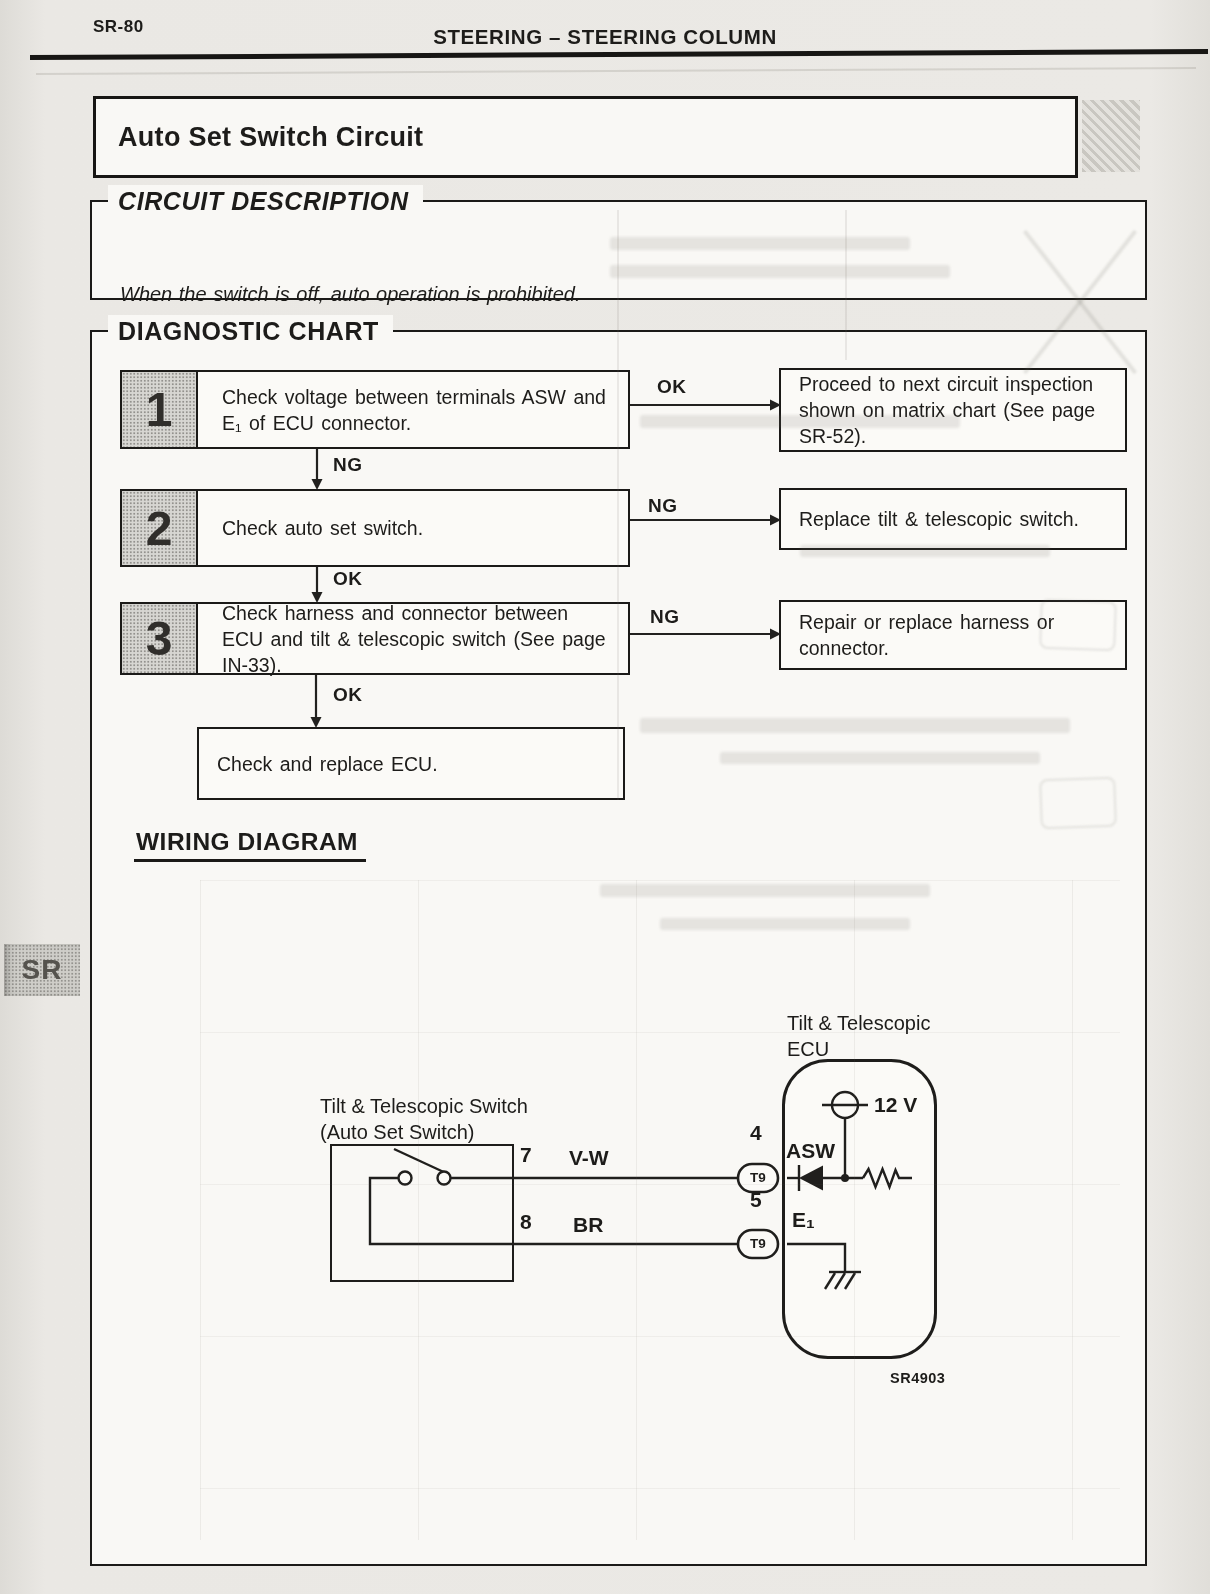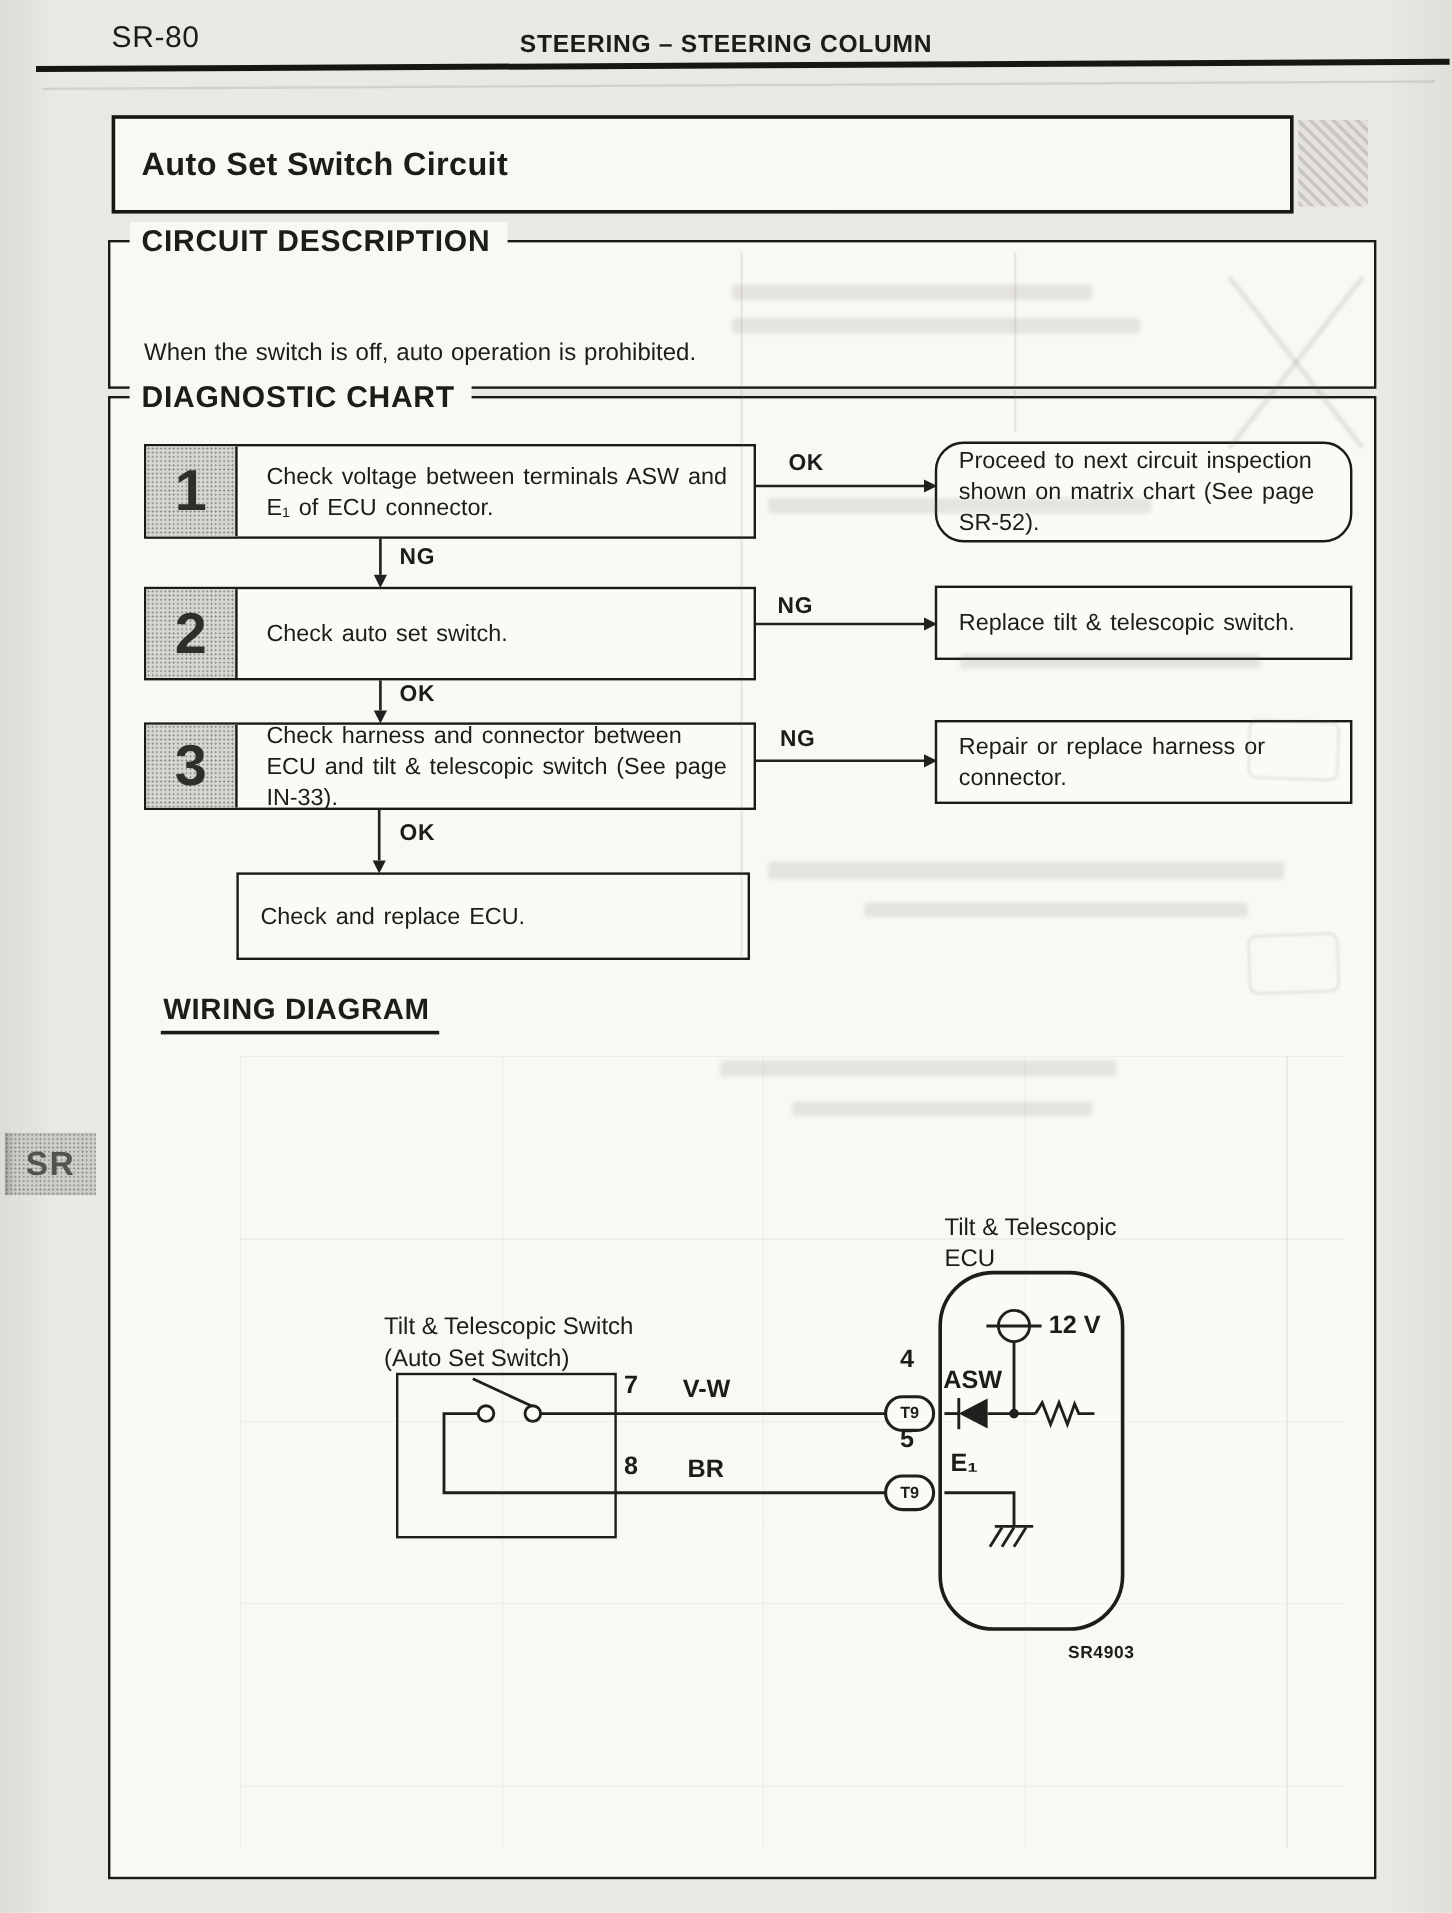--- a/index.html
+++ b/index.html
@@ -7,36 +7,36 @@
   body {
     position: relative;
     font-family: "Liberation Sans", sans-serif;
     color: #1d1c1a;
     background: linear-gradient(90deg, #dddbd6 0px, #eae8e4 45px, #ebe9e5 1150px, #e0ded9 1210px);
     overflow: hidden;
   }
   .abs { position: absolute; }
 
   
-  .page-code { left:93px; top:17px; font-size:25px; font-weight:normal; letter-spacing:.5px; }
+  .page-code { left:93px; top:17px; font-size:17px; font-weight:bold; letter-spacing:.5px; }
   .section-title { left:0; right:0; top:25px; text-align:center; font-size:20.5px; font-weight:bold; letter-spacing:.6px; }
   .header-rule { left:30px; top:52px; width:1178px; height:5px; background:#171614; transform:rotate(-.3deg); }
   .header-rule-ghost { left:36px; top:70px; width:1160px; height:2px; background:rgba(110,105,95,.18); transform:rotate(-.3deg); }
 
   
   .title-box {
     left:93px; top:96px; width:985px; height:82px;
     border:3px solid #171614; background:#f9f8f5;
     display:flex; align-items:center; padding-left:22px;
     font-size:27px; font-weight:bold; letter-spacing:.3px;
   }
 
   
   .framed { border:2.5px solid #1b1a18; background:#f9f8f5; }
-  .cd-section { left:90px; top:200px; width:1057px; height:124px; }
+  .cd-section { left:90px; top:200px; width:1057px; height:100px;font-style:italic; }
   .dc-section { left:90px; top:330px; width:1057px; height:1236px; }
   .frame-heading {
     position:absolute; top:-17px; left:16px;
     background:#f9f8f5; padding:0 14px 0 10px;
     font-size:25px; font-weight:bold; letter-spacing:.6px; line-height:32px;
     white-space:nowrap;
   }
   .cd-line { position:absolute; left:28px; font-size:20px; line-height:28px; word-spacing:1px; }
   .cd-line-1 { top:24px; }
   .cd-line-2 { top:52px;margin-top:26px; }
@@ -119,21 +119,21 @@
   <p class="cd-line cd-line-2">When the switch is off, auto operation is prohibited.</p>
 </section>
 
 <section class="abs framed dc-section">
   <div class="frame-heading">DIAGNOSTIC CHART</div>
 
   <div class="step-box" style="left:28px; top:38px; width:510px; height:79px;">
     <div class="step-tile">1</div>
     <div class="step-text">Check voltage between terminals ASW and E₁ of ECU connector.</div>
   </div>
-  <div class="action-box" style="left:687px; top:36px; width:348px; height:84px;border-radius:24px;">
+  <div class="action-box" style="left:687px; top:36px; width:348px; height:84px;">
     <span>Proceed to next circuit inspection shown on matrix chart (See page SR-52).</span>
   </div>
 
   <div class="step-box" style="left:28px; top:157px; width:510px; height:78px;">
     <div class="step-tile">2</div>
     <div class="step-text">Check auto set switch.</div>
   </div>
   <div class="action-box" style="left:687px; top:156px; width:348px; height:62px;">
     <span>Replace tilt &amp; telescopic switch.</span>
   </div>

